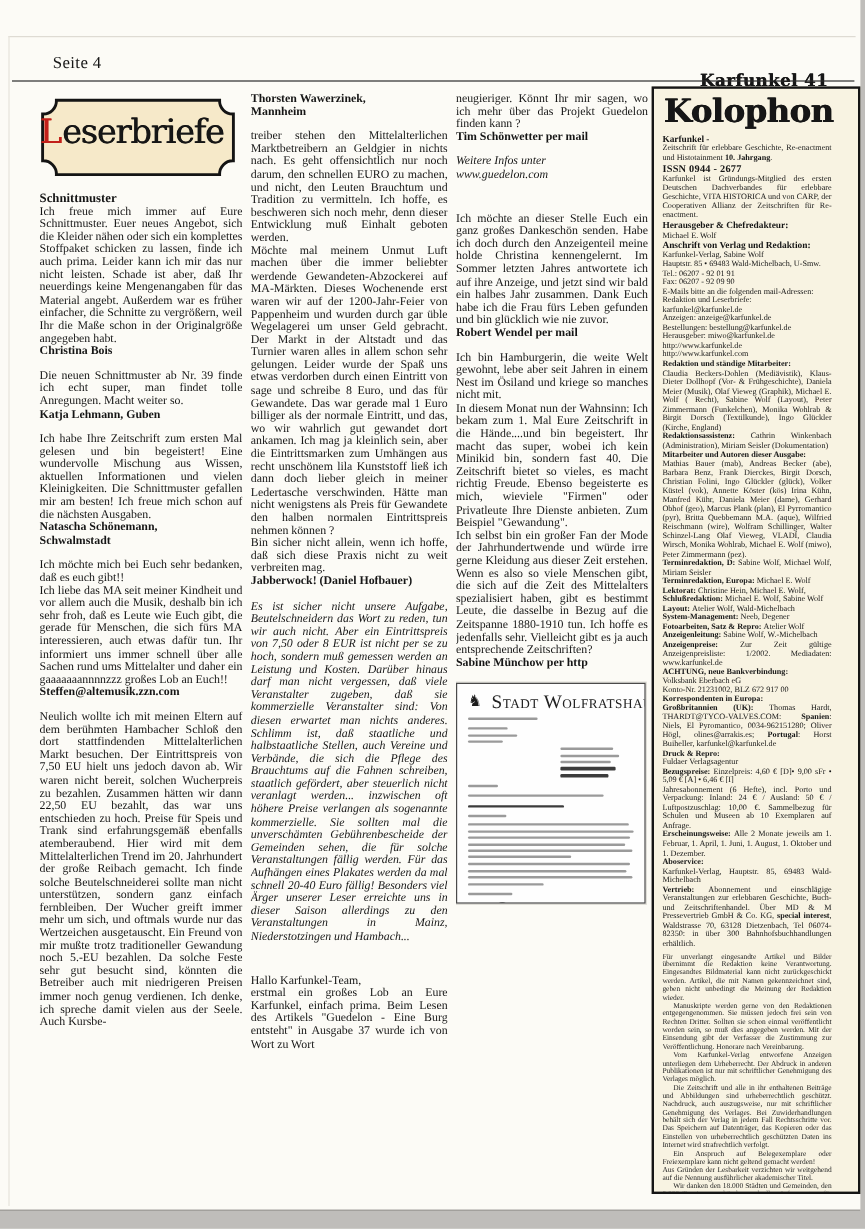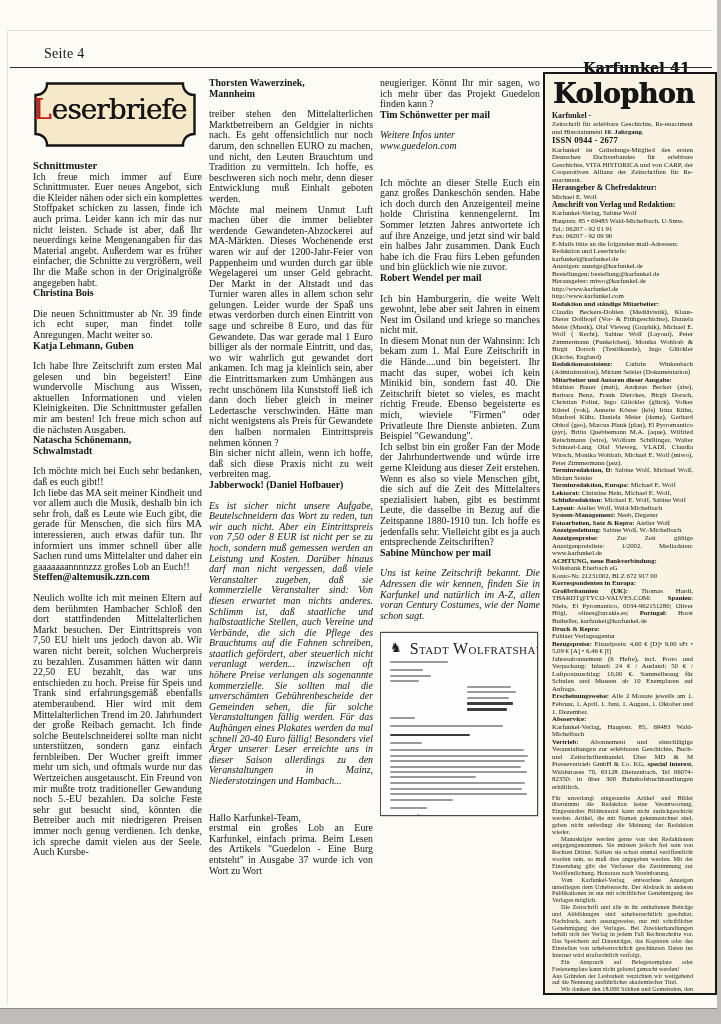--- a/index.html
+++ b/index.html
@@ -121,22 +121,21 @@
     <div>
         <p class="para body">neugieriger. Könnt Ihr mir sagen, wo ich mehr über das Projekt Guedelon finden kann ?</p>
         <p class="para signature">Tim Schönwetter per mail</p>
         <p class="para reply">Weitere Infos unter
 www.guedelon.com</p>
         <p class="para body">Ich möchte an dieser Stelle Euch ein ganz großes Dankeschön senden. Habe ich doch durch den Anzeigenteil meine holde Christina kennengelernt. Im Sommer letzten Jahres antwortete ich auf ihre Anzeige, und jetzt sind wir bald ein halbes Jahr zusammen. Dank Euch habe ich die Frau fürs Leben gefunden und bin glücklich wie nie zuvor.</p>
         <p class="para signature">Robert Wendel per mail</p>
         <p class="para body">Ich bin Hamburgerin, die weite Welt gewohnt, lebe aber seit Jahren in einem Nest im Ösiland und kriege so manches nicht mit.
 In diesem Monat nun der Wahnsinn: Ich bekam zum 1. Mal Eure Zeitschrift in die Hände....und bin begeistert. Ihr macht das super, wobei ich kein Minikid bin, sondern fast 40. Die Zeitschrift bietet so vieles, es macht richtig Freude. Ebenso begeisterte es mich, wieviele "Firmen" oder Privatleute Ihre Dienste anbieten. Zum Beispiel "Gewandung".
 Ich selbst bin ein großer Fan der Mode der Jahrhundertwende und würde irre gerne Kleidung aus dieser Zeit erstehen. Wenn es also so viele Menschen gibt, die sich auf die Zeit des Mittelalters spezialisiert haben, gibt es bestimmt Leute, die dasselbe in Bezug auf die Zeitspanne 1880-1910 tun. Ich hoffe es jedenfalls sehr. Vielleicht gibt es ja auch entsprechende Zeitschriften?</p>
-        <p class="para signature">Sabine Münchow per mail</p>
-        <p class="para reply">Uns ist keine Zeitschrift bekannt. Die Adressen die wir kennen, finden Sie in Karfunkel und natürlich im A-Z, allen voran Century Costumes, wie der Name schon sagt.</p>
+        <p class="para signature">Sabine Münchow per http</p>
       </div>
 
     <div class="letter-scan">
       <div class="ls-head">
         <span class="crest">♞</span>
         <span class="ls-line"></span>
         <span class="ls-title">Stadt Wolfratshausen</span>
       </div>
       <div class="bars">
           <div class="bar" style="width: 42%; margin-top: 7px;"></div>

